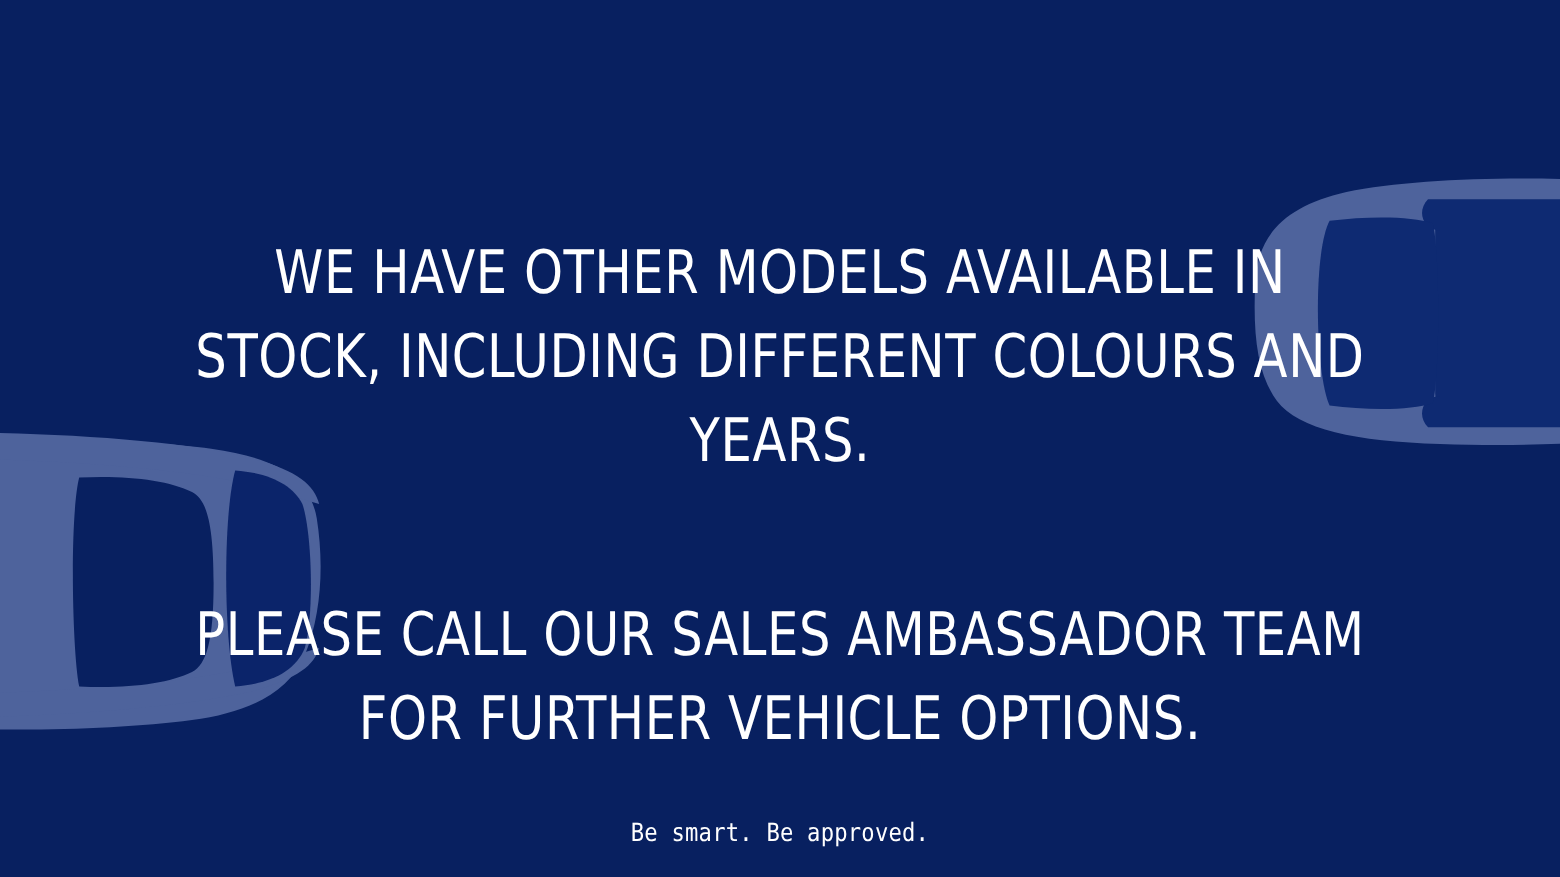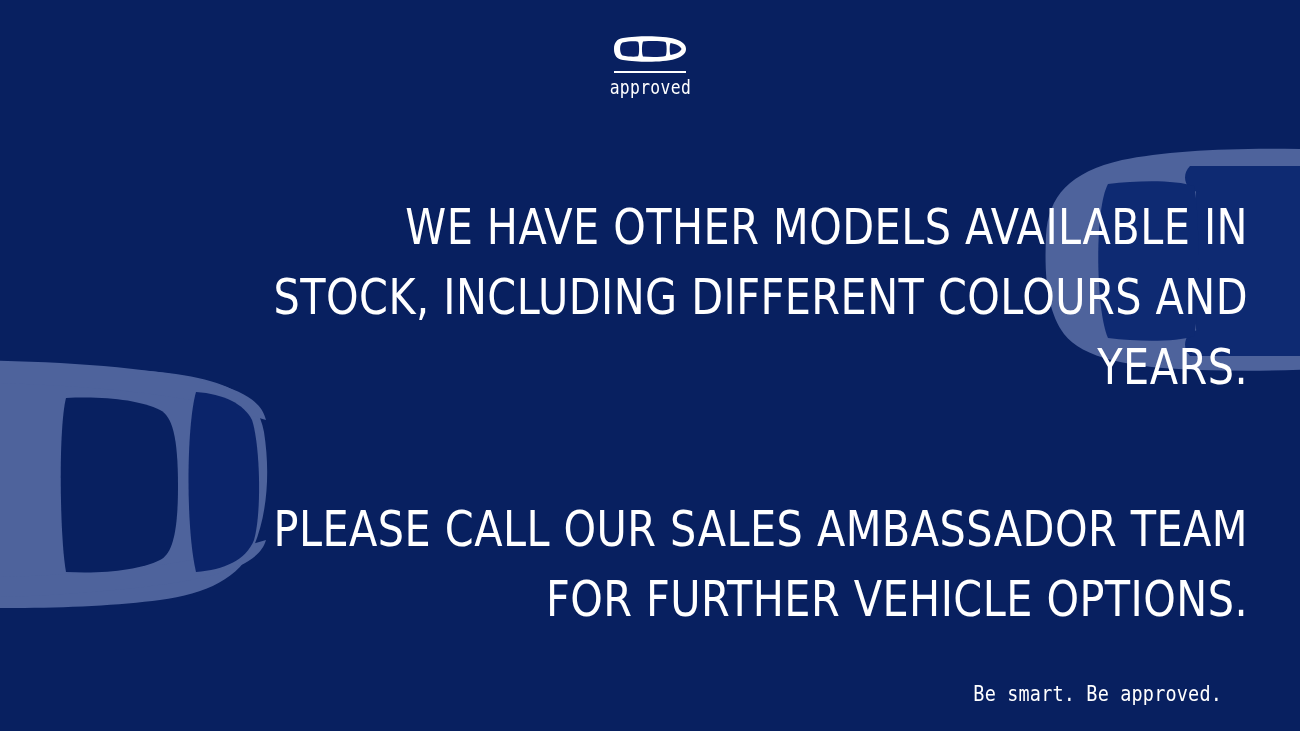--- a/index.html
+++ b/index.html
@@ -61,21 +61,21 @@
     transform-origin: center;
   }
 
   
   .copy {
     position: absolute;
     left: 0;
     right: 0;
     top: 192px;
     z-index: 3;
-    text-align: right;
+    text-align: center;
   }
   .headline {
     color: #ffffff;
     font-size: 50px;
     line-height: 70px;
     font-weight: 400;
     letter-spacing: 0.5px;
     margin: 0;
     padding: 0;
     font-family: "DejaVu Sans Condensed", "Liberation Sans Narrow", "Liberation Sans", sans-serif;
@@ -164,54 +164,20 @@
       <path d="M 1190 356 L 1380 356 L 1380 330 L 1200 330 C 1186 330, 1180 346, 1190 356 Z" fill="#0e2a72"></path>
 
       <path d="M 1108 184
                C 1140 180, 1176 180, 1194 186
                C 1200 210, 1200 312, 1194 336
                C 1176 342, 1140 342, 1108 338
                C 1096 312, 1094 210, 1108 184 Z" fill="#0e2a72"></path>
     </g>
   </svg>
 
-  <div class="brand">
-
-    <svg class="brand-car-icon" viewBox="0 0 74 30" aria-hidden="true">
-
-      <path d="M 10 4
-               C 26 1.5, 50 1.5, 62 5
-               C 70 7.5, 73 11, 73 15
-               C 73 19, 70 22.5, 62 25
-               C 50 28.5, 26 28.5, 10 26
-               C 3.5 25, 1 21, 1 15
-               C 1 9, 3.5 5, 10 4 Z" fill="#ffffff"></path>
-
-      <path d="M 9.5 8.5
-               C 16 7.2, 22 7.0, 25 7.8
-               C 26.5 9.5, 26.5 20.5, 25 22.2
-               C 22 23, 16 22.8, 9.5 21.5
-               C 6.5 20, 6 10, 9.5 8.5 Z" fill="#0b2167"></path>
-
-      <path d="M 30 7.4
-               C 39 6.6, 48 6.8, 52.5 8
-               C 54 10, 54 20, 52.5 22
-               C 48 23.2, 39 23.4, 30 22.6
-               C 28.6 19, 28.6 11, 30 7.4 Z" fill="#0b2167"></path>
-
-      <path d="M 57.5 9
-               C 63 10, 67.5 12, 68.5 15
-               C 67.5 18, 63 20, 57.5 21
-               C 56.4 18.5, 56.4 11.5, 57.5 9 Z" fill="#0b2167"></path>
-    </svg>
-
-    <div class="brand-rule"></div>
-
-    <div class="brand-word">approved</div>
-  </div>
 
   <div class="copy">
 
     <p class="headline">
       <span class="ln">WE HAVE OTHER MODELS AVAILABLE IN</span>
       <span class="ln">STOCK, INCLUDING DIFFERENT COLOURS AND</span>
       <span class="ln">YEARS.</span>
     </p>
 
     <div class="block-gap"></div>

